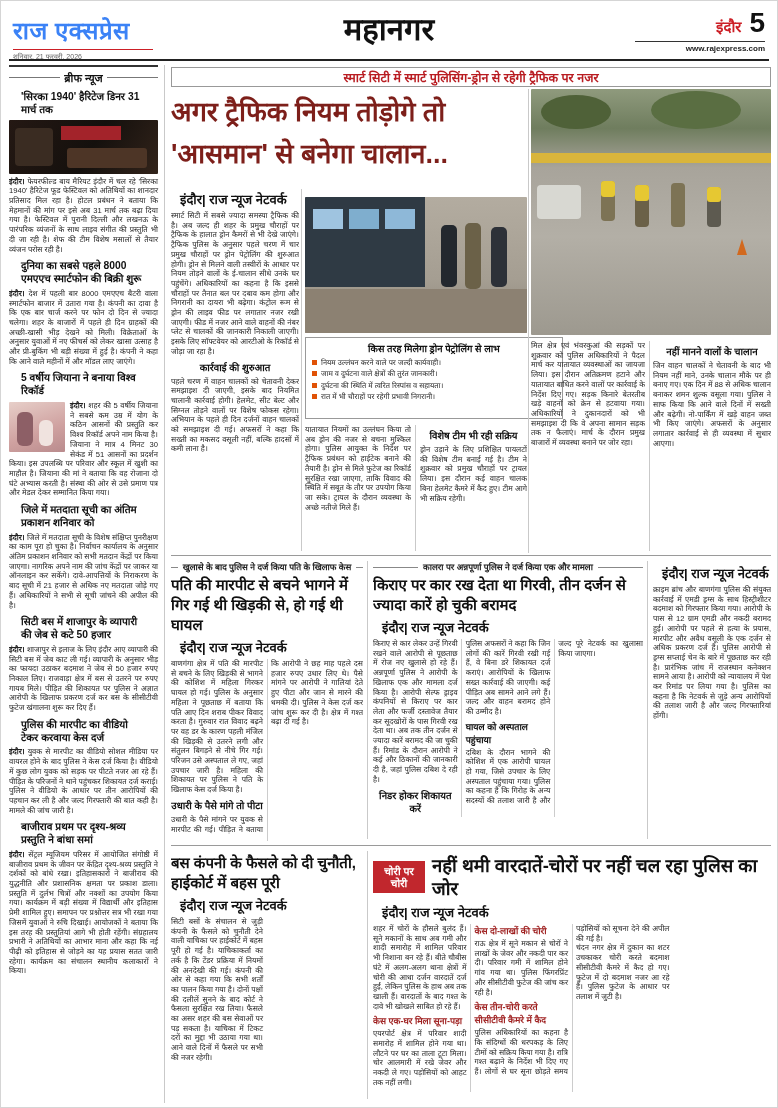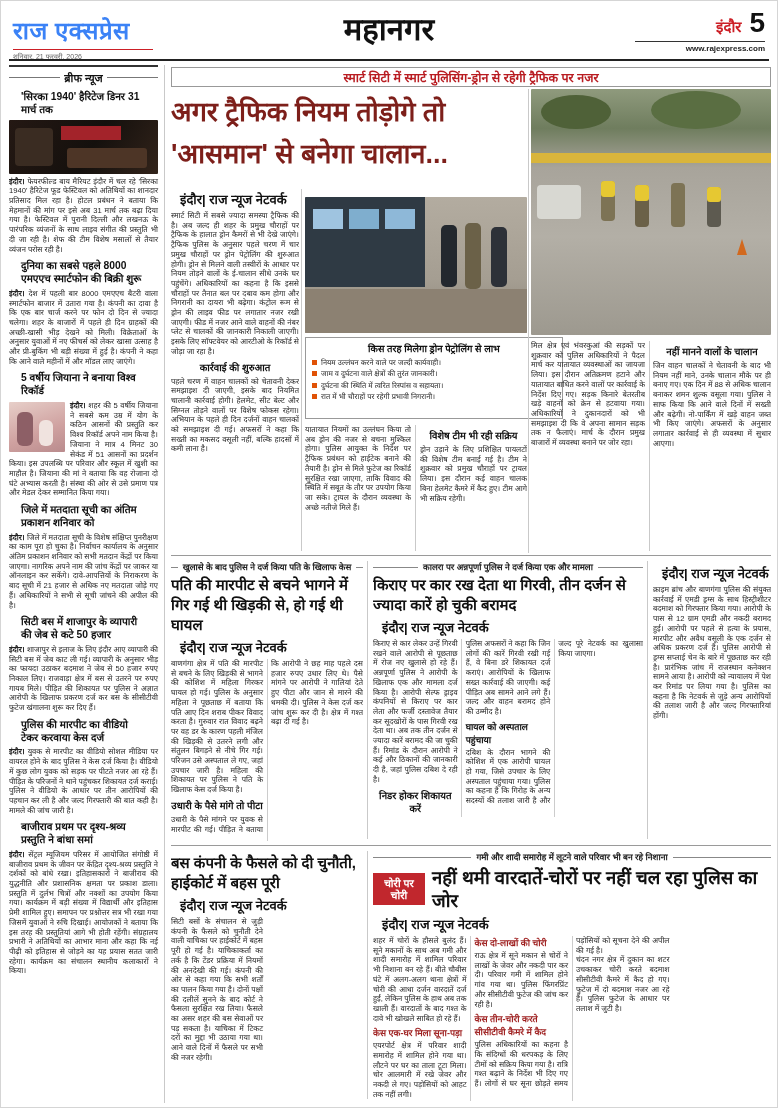--- a/index.html
+++ b/index.html
@@ -273,21 +273,20 @@
     <div class="bus-story">
       <div class="story-head-md">बस कंपनी के फैसले को दी चुनौती, हाईकोर्ट में बहस पूरी</div>
       <div class="byline">इंदौर| राज न्यूज नेटवर्क</div>
       <div class="cols2" style="height:184px;">
         <div class="bt">सिटी बसों के संचालन से जुड़ी कंपनी के फैसले को चुनौती देने वाली याचिका पर हाईकोर्ट में बहस पूरी हो गई है। याचिकाकर्ता का तर्क है कि टेंडर प्रक्रिया में नियमों की अनदेखी की गई। कंपनी की ओर से कहा गया कि सभी शर्तों का पालन किया गया है। दोनों पक्षों की दलीलें सुनने के बाद कोर्ट ने फैसला सुरक्षित रख लिया। फैसले का असर शहर की बस सेवाओं पर पड़ सकता है। याचिका में टिकट दरों का मुद्दा भी उठाया गया था। आने वाले दिनों में फैसले पर सभी की नजर रहेगी।</div>
       </div>
     </div>
     <div class="vline" style="left:196px;top:786px;height:248px;"></div>
 
     <div class="theft-story">
-      <div class="kicker">गमी और शादी समारोह में लूटने वाले परिवार भी बन रहे निशाना</div>
       <div class="theft-headrow">
         <div class="theft-label">चोरी पर चोरी</div>
         <div class="theft-headline">नहीं थमी वारदातें-चोरों पर नहीं चल रहा पुलिस का जोर</div>
       </div>
       <div class="byline">इंदौर| राज न्यूज नेटवर्क</div>
       <div class="cols4" style="height:168px;">
         <div class="bt">शहर में चोरों के हौसले बुलंद हैं। सूने मकानों के साथ अब गमी और शादी समारोह में शामिल परिवार भी निशाना बन रहे हैं। बीते चौबीस घंटे में अलग-अलग थाना क्षेत्रों में चोरी की आधा दर्जन वारदातें दर्ज हुईं, लेकिन पुलिस के हाथ अब तक खाली हैं। वारदातों के बाद गश्त के दावे भी खोखले साबित हो रहे हैं।</div>
         <div class="mini-subhead case-title">केस एक-घर मिला सूना-पड़ा</div>
         <div class="bt">एयरपोर्ट क्षेत्र में परिवार शादी समारोह में शामिल होने गया था। लौटने पर घर का ताला टूटा मिला। चोर आलमारी में रखे जेवर और नकदी ले गए। पड़ोसियों को आहट तक नहीं लगी।</div>
         <div class="mini-subhead case-title">केस दो-लाखों की चोरी</div>

